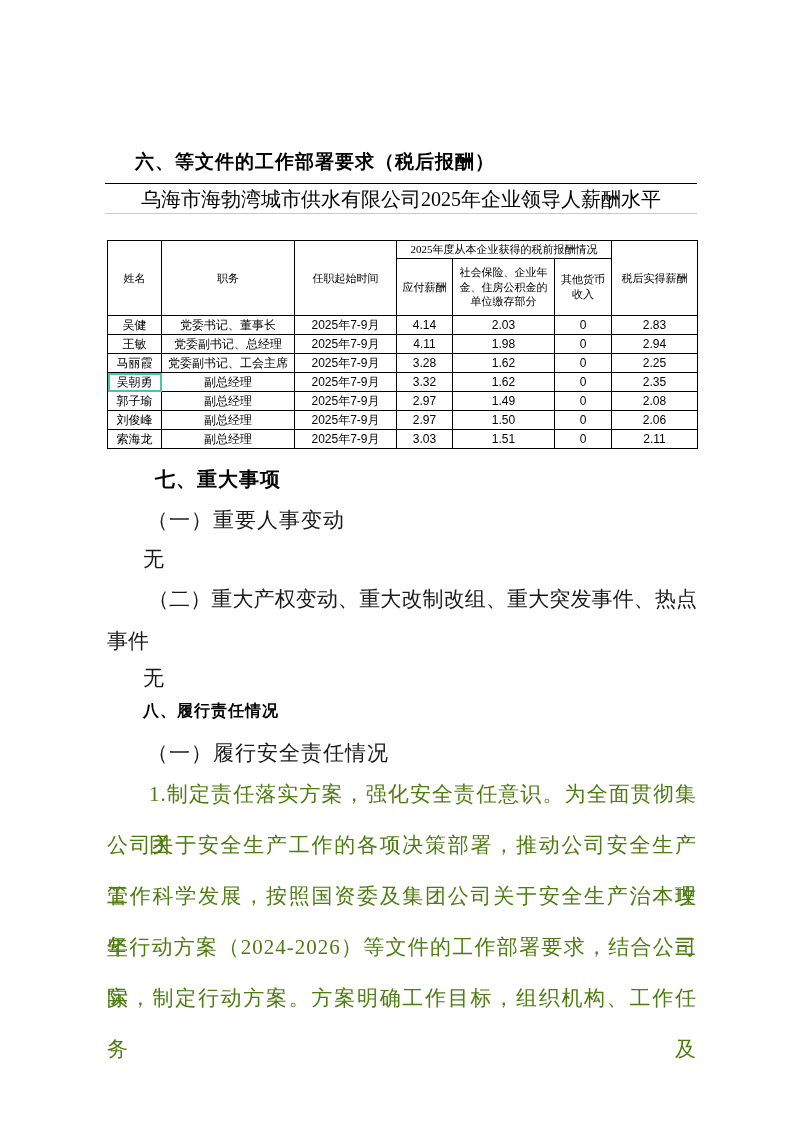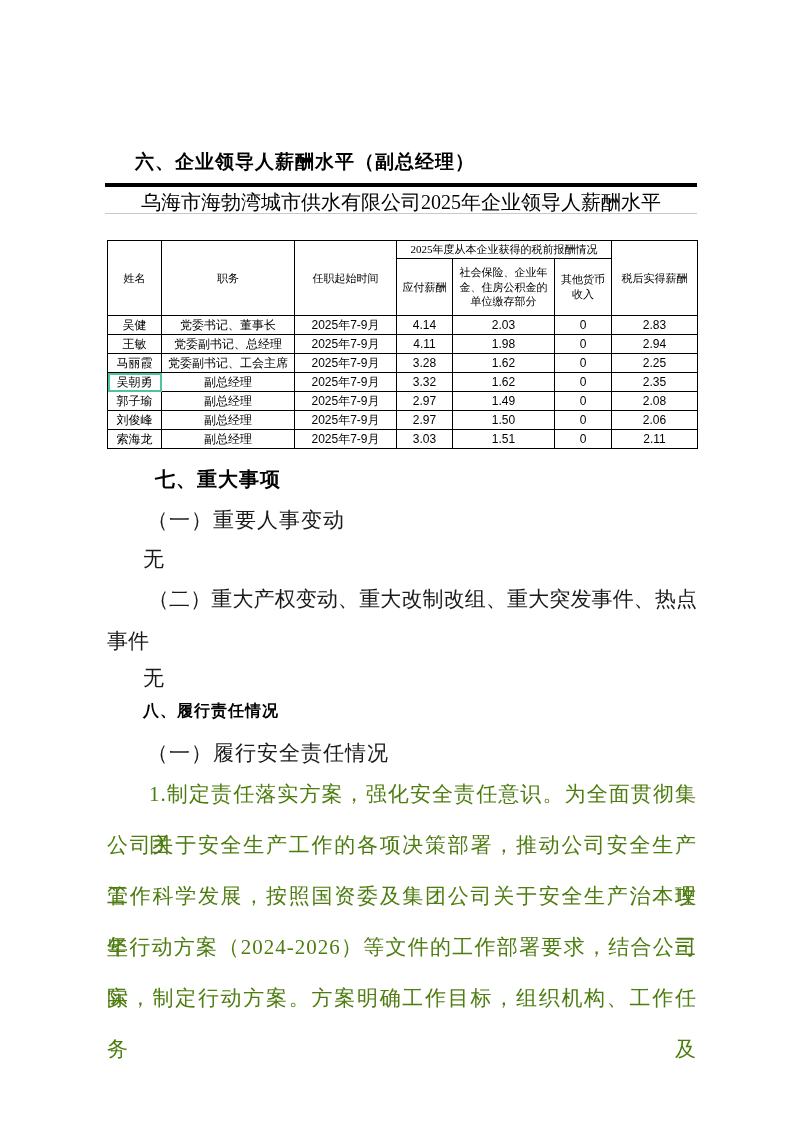--- a/index.html
+++ b/index.html
@@ -43,21 +43,21 @@
   #sub7-2 .l1 { height: 42px; line-height: 42px; padding-left: 41px; text-align: justify; text-align-last: justify; }
   #sub7-2 .l2 { height: 42px; line-height: 42px; }
   #none7-2 { left: 143px; top: 664px; }
   #sub8-1 { left: 147px; top: 739px; }
 
   
   .tbl-title {
     position: absolute;
     left: 105px; top: 183px;
     width: 592px; height: 31px;
-    border-top: 4px solid #000000;
+    border-top: 1px solid #000000;
     border-bottom: 1px solid #c9c9c9;
     text-align: center;
     font-size: 20px;
     line-height: 30px;
     color: #000000;
     white-space: nowrap;
   }
   .unit-note {
     position: absolute;
     left: 107px; top: 217px;
@@ -107,21 +107,21 @@
     text-align-last: justify;
     letter-spacing: 1px;
   }
   .para .line.first { padding-left: 42px; }
 </style>
 </head>
 <body>
 
 <div class="page">
 
-  <div id="h6" class="h-main">六、企业领导人薪酬水平（副总经理）</div>
+  <div id="h6" class="h-main">六、等文件的工作部署要求（税后报酬）</div>
 
   <div class="tbl-title">乌海市海勃湾城市供水有限公司2025年企业领导人薪酬水平</div>
 
   <table class="salary">
     <colgroup>
       <col style="width:54px">
         <col style="width:133px">
         <col style="width:102px">
       <col style="width:56px">
         <col style="width:102px">

